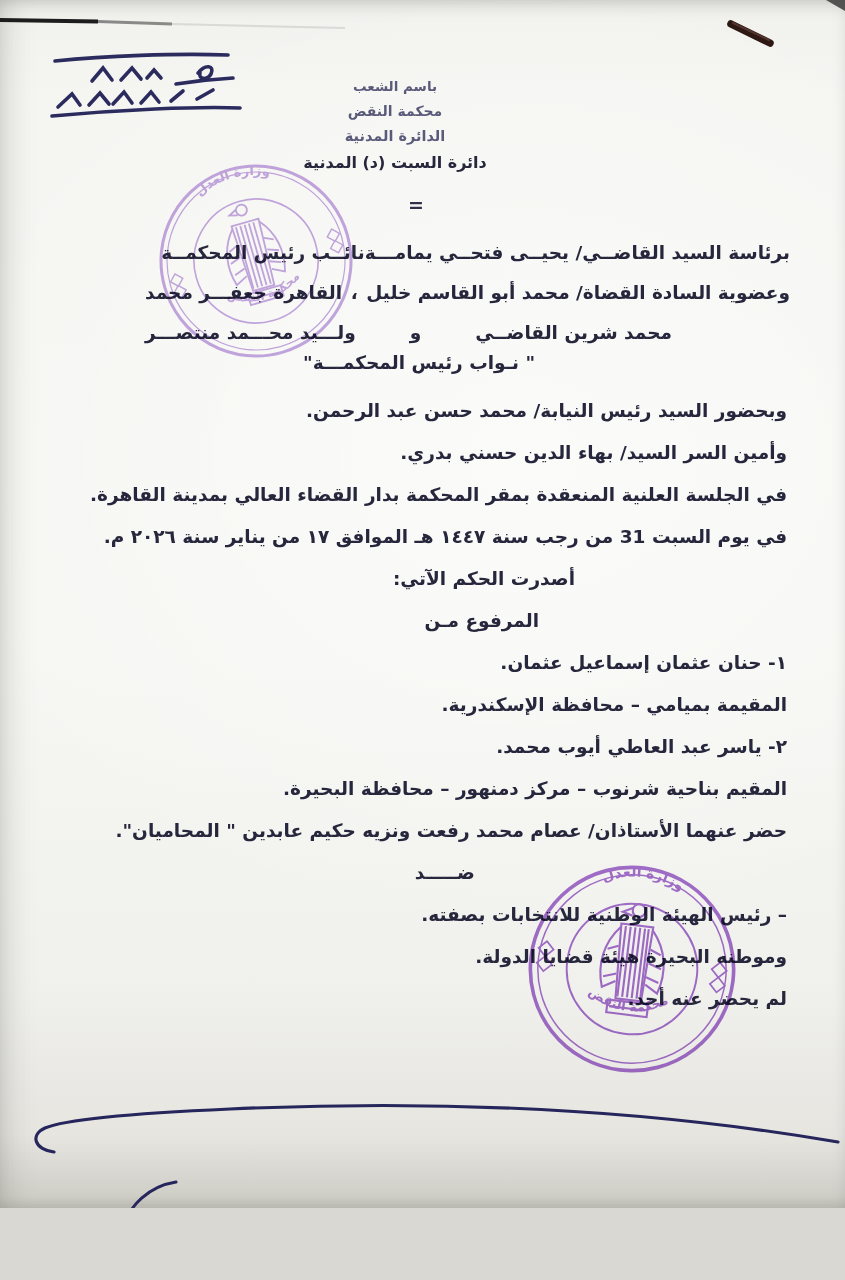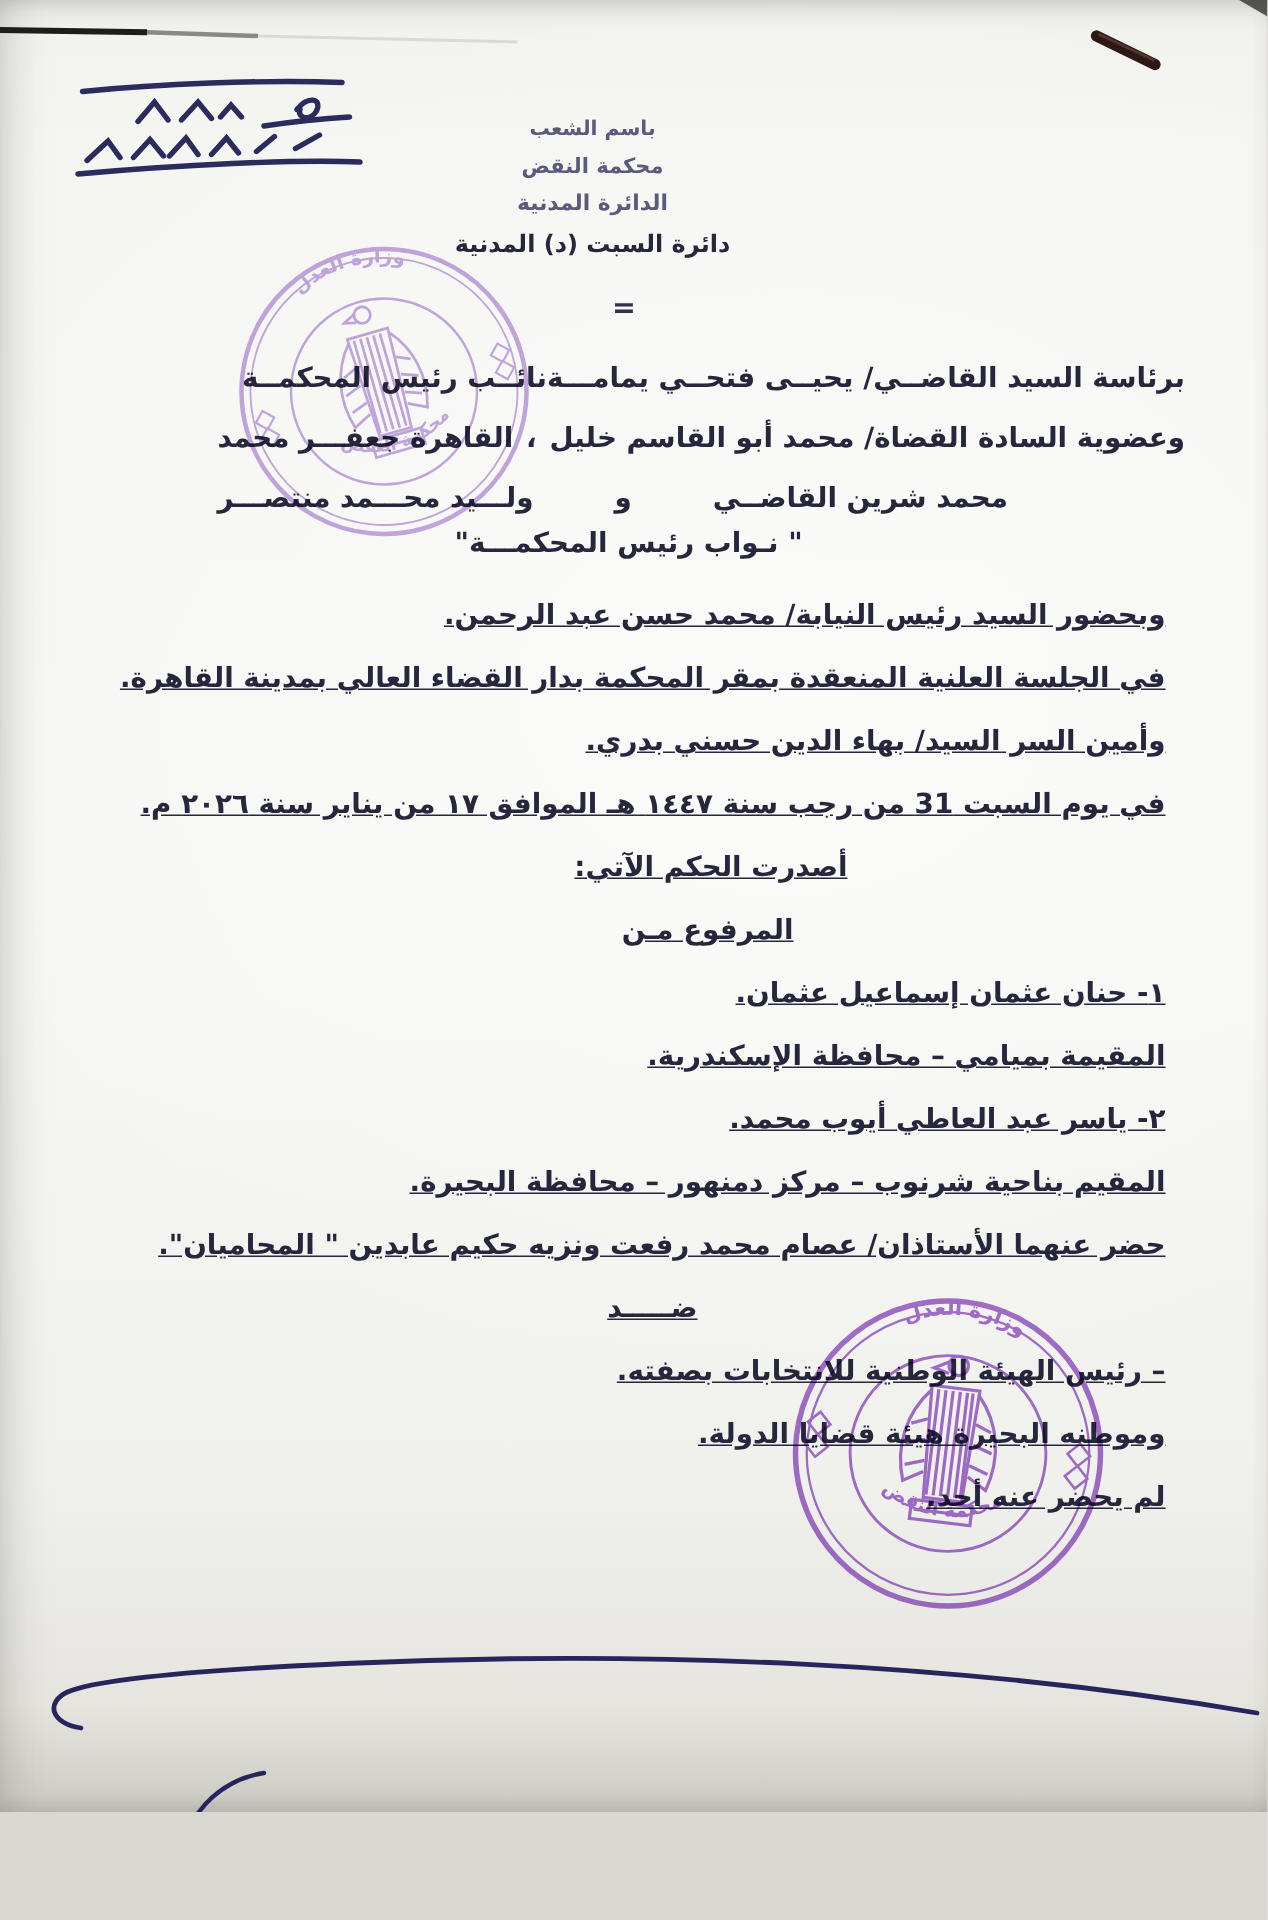--- a/index.html
+++ b/index.html
@@ -21,21 +21,21 @@
   .hdr .h3{font-size:14.5px;text-align:center;}
   .hdr .h4{font-size:16px;color:#26263c;filter:none;opacity:1;margin-top:3px;letter-spacing:0;}
   .sep{position:absolute;top:194px;left:408px;font-size:19px;font-weight:bold;letter-spacing:-1px;color:#30304a;}
   
   .panel{position:absolute;top:233px;right:55px;left:145px;direction:rtl;}
   .prow{display:flex;justify-content:space-between;align-items:baseline;height:40px;line-height:40px;font-size:18.5px;font-weight:bold;white-space:nowrap;}
   .prow .indent-r{margin-right:118px;}
   .prow .indent-l{margin-left:72px;}
   .ptitle{position:absolute;top:119px;left:158px;font-size:18.5px;font-weight:bold;white-space:nowrap;}
   
-  .body{position:absolute;top:390px;right:68px;left:60px;direction:rtl;text-align:right;text-decoration:underline;}
+  .body{position:absolute;top:390px;right:58px;left:60px;direction:rtl;text-align:right;}
   .doc-line{height:42px;line-height:42px;font-size:18.5px;font-weight:bold;white-space:nowrap;}
   .h-indent1{padding-right:212px;}
   .h-indent2{padding-right:248px;}
   .h-versus{padding-right:312px;letter-spacing:1px;}
   
   .stamp{position:absolute;mix-blend-mode:multiply;pointer-events:none;}
   .stamp-top{left:156px;top:161px;transform:rotate(-16deg);opacity:.52;}
   .stamp-bottom{left:525px;top:862px;transform:rotate(7deg);opacity:.82;}
   .artifacts{position:absolute;inset:0;pointer-events:none;}
 </style>
@@ -101,22 +101,22 @@
     <div class="prow">
       <span class="indent-r">محمد شرين القاضــي</span>
       <span>و</span>
       <span>ولـــيد محـــمد منتصـــر</span>
     </div>
     <div class="ptitle">" نـواب رئيس المحكمـــة"</div>
   </div>
 
   <div class="body">
     <div class="doc-line">وبحضور السيد رئيس النيابة/ محمد حسن عبد الرحمن.</div>
+    <div class="doc-line">وأمين السر السيد/ بهاء الدين حسني بدري.</div>
     <div class="doc-line">في الجلسة العلنية المنعقدة بمقر المحكمة بدار القضاء العالي بمدينة القاهرة.</div>
-    <div class="doc-line">وأمين السر السيد/ بهاء الدين حسني بدري.</div>
     <div class="doc-line">في يوم السبت 31 من رجب سنة ١٤٤٧ هـ الموافق ١٧ من يناير سنة ٢٠٢٦ م.</div>
     <div class="doc-line h-indent1">أصدرت الحكم الآتي:</div>
     <div class="doc-line h-indent2">المرفوع مـن</div>
     <div class="doc-line">١- حنان عثمان إسماعيل عثمان.</div>
     <div class="doc-line">المقيمة بميامي – محافظة الإسكندرية.</div>
     <div class="doc-line">٢- ياسر عبد العاطي أيوب محمد.</div>
     <div class="doc-line">المقيم بناحية شرنوب – مركز دمنهور – محافظة البحيرة.</div>
     <div class="doc-line">حضر عنهما الأستاذان/ عصام محمد رفعت ونزيه حكيم عابدين " المحاميان".</div>
     <div class="doc-line h-versus">ضـــــد</div>
     <div class="doc-line">– رئيس الهيئة الوطنية للانتخابات بصفته.</div>

